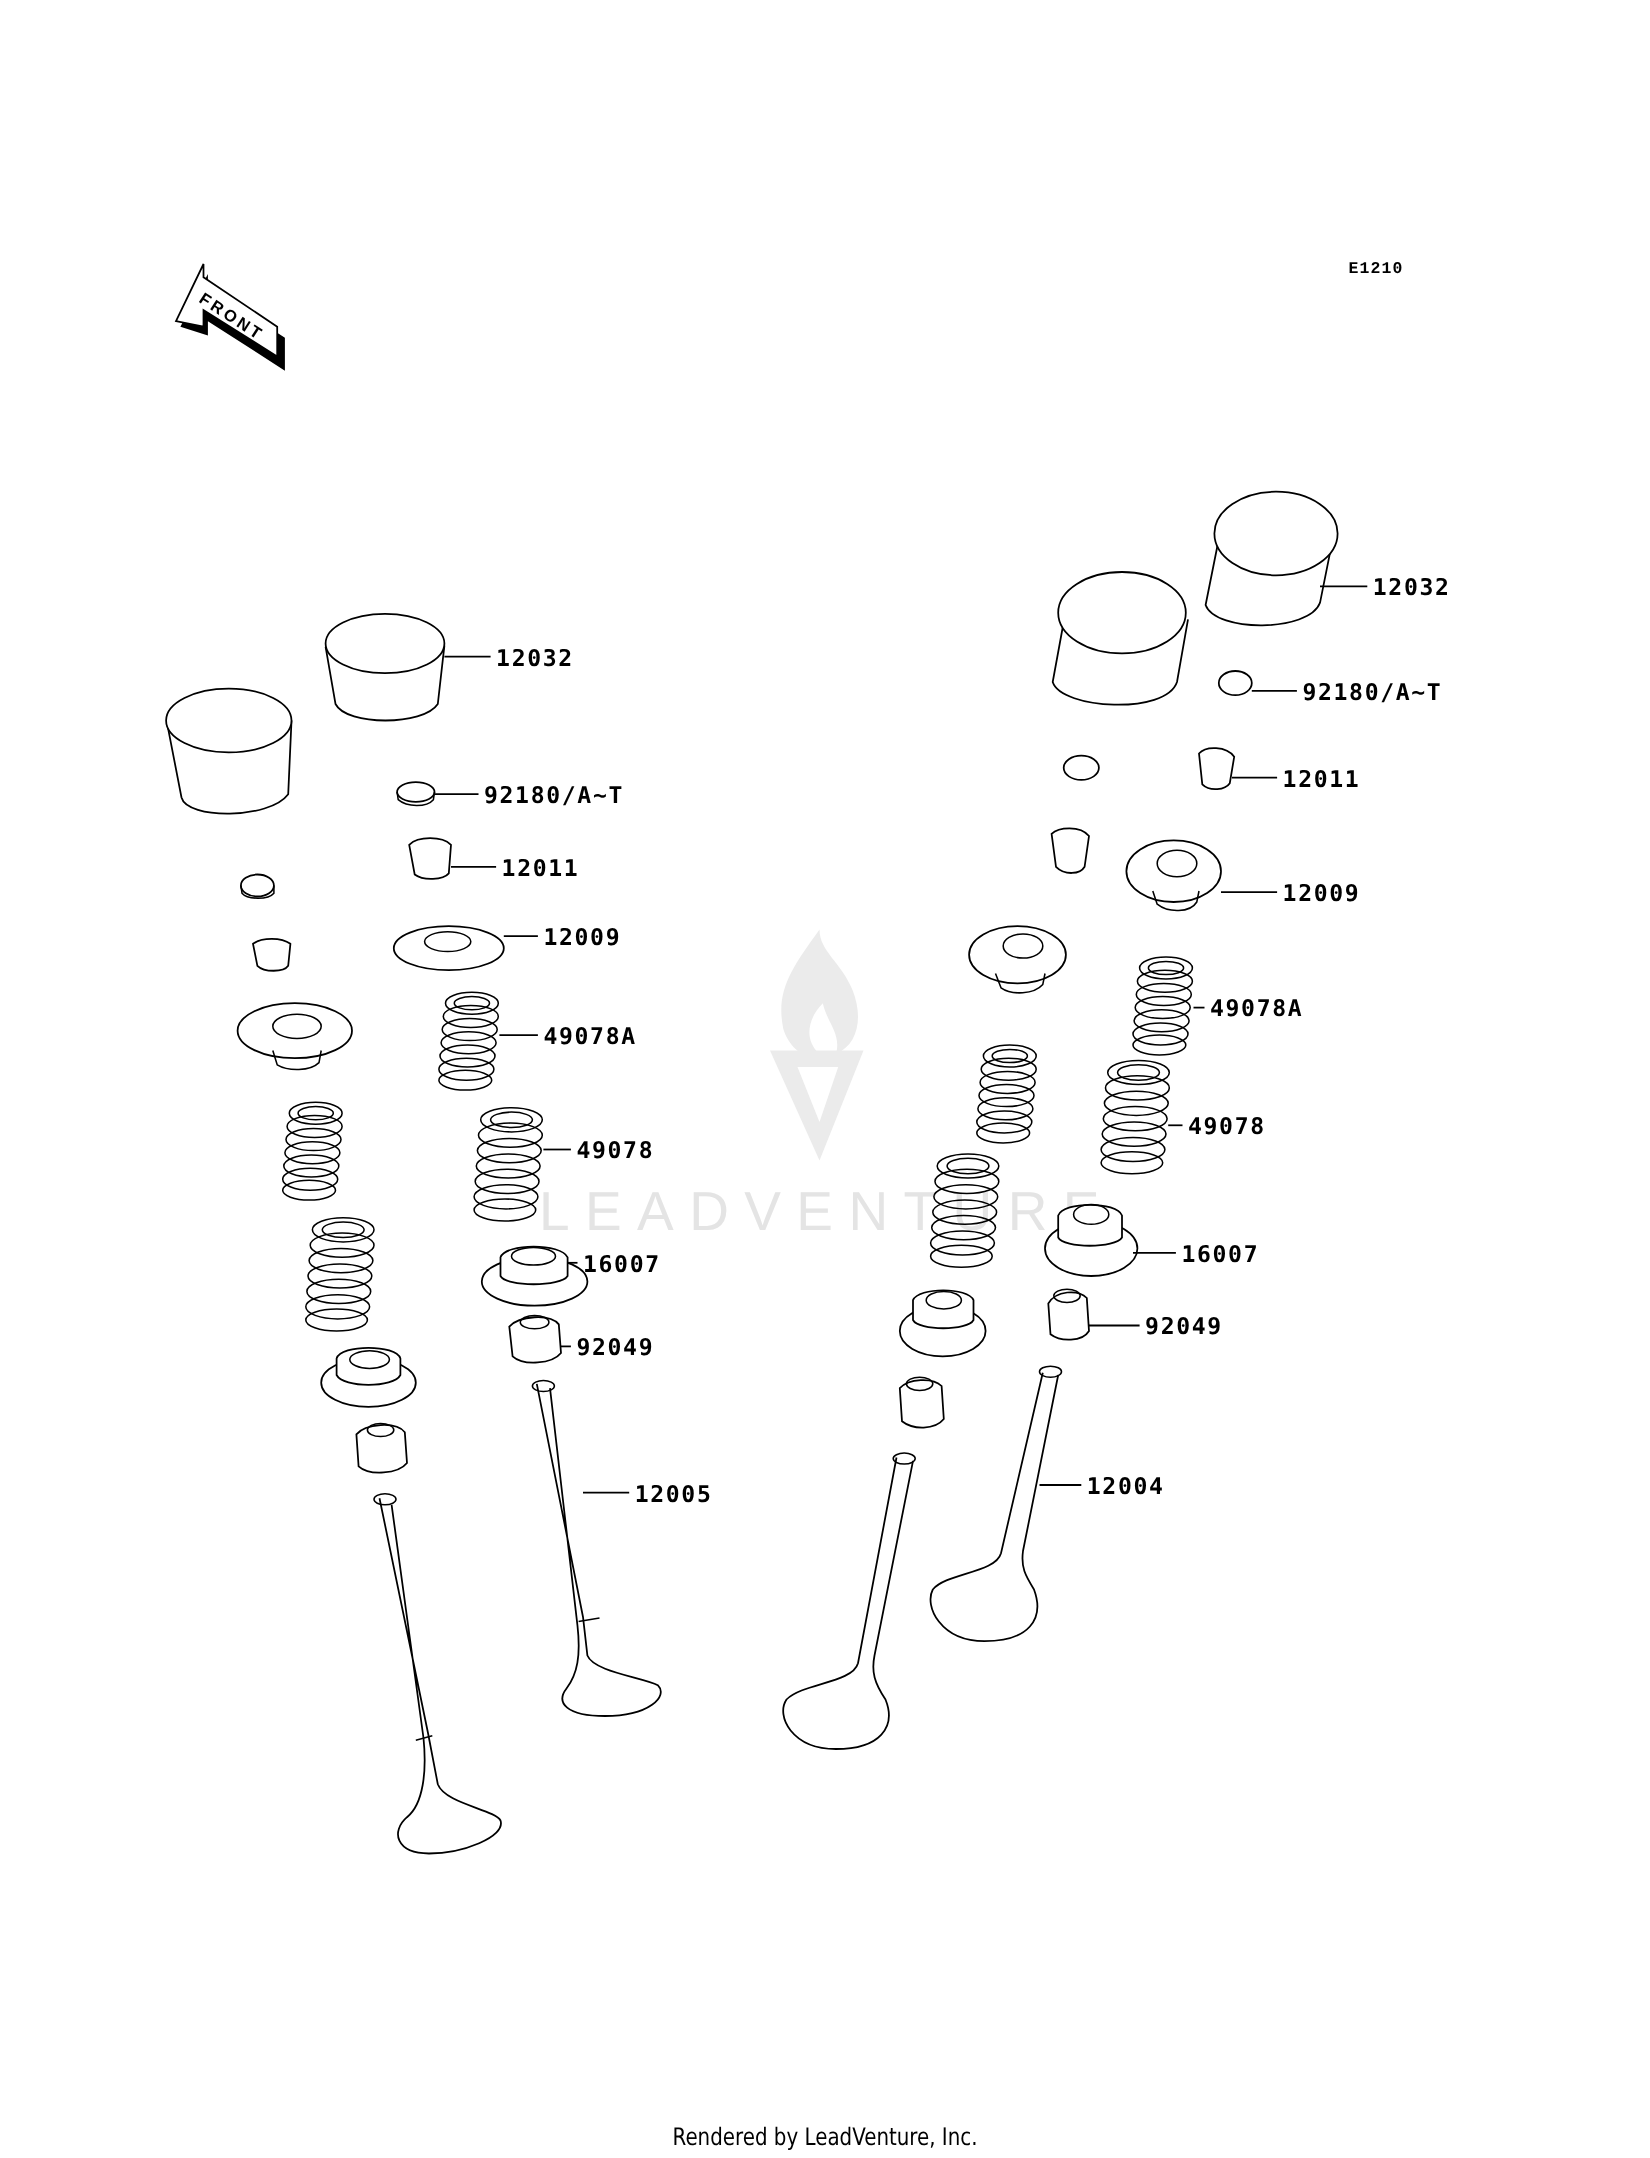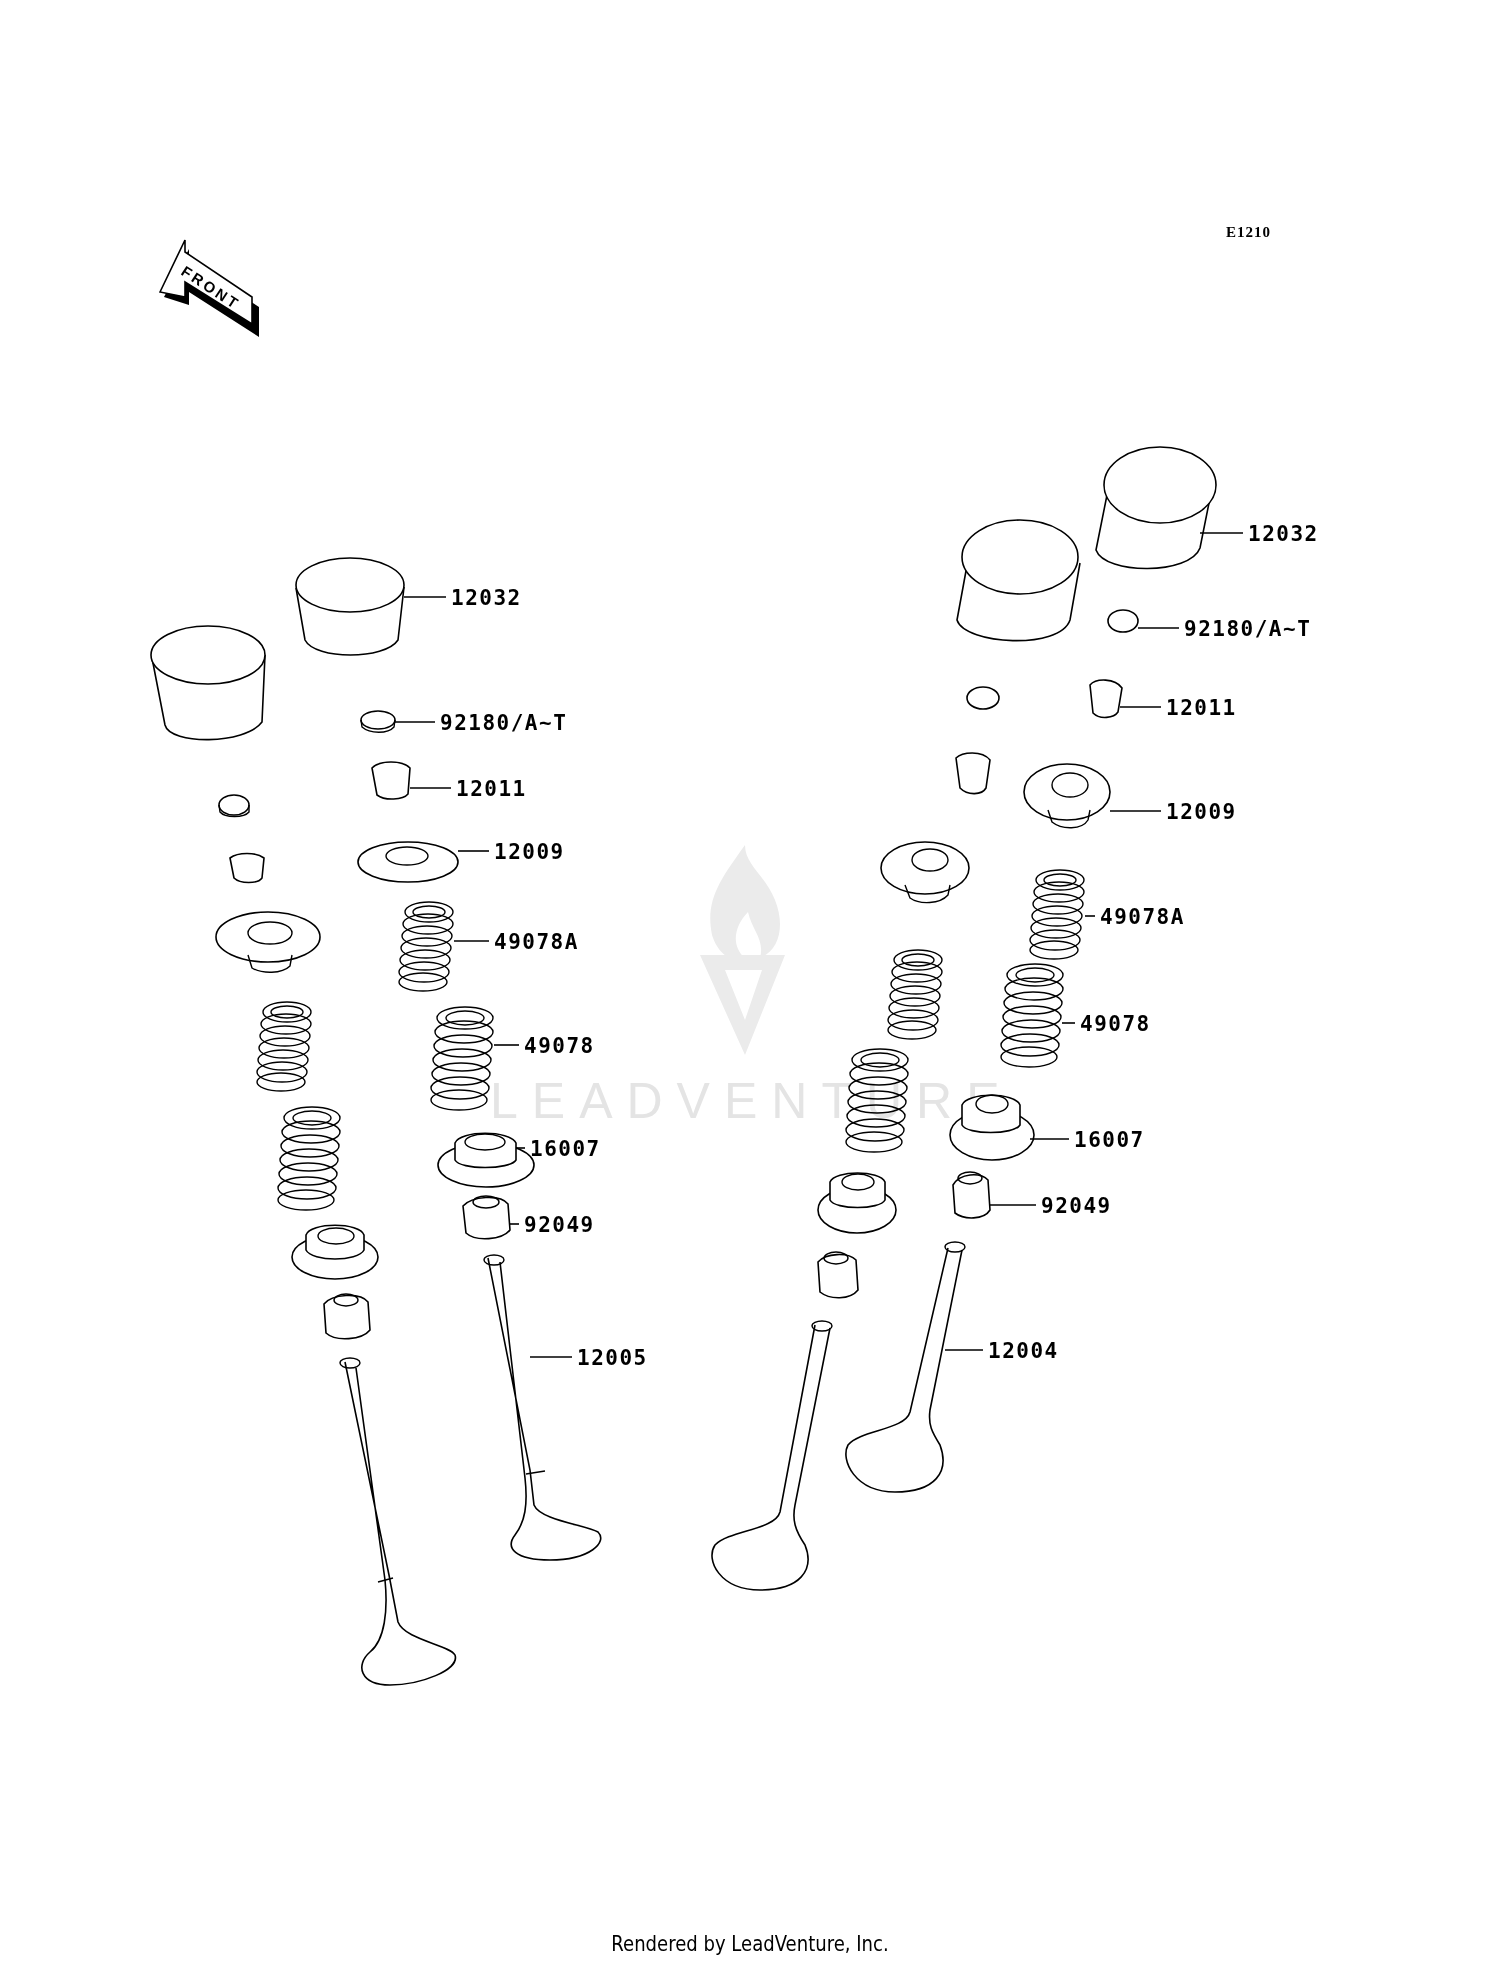--- a/index.html
+++ b/index.html
@@ -2,21 +2,21 @@
 <html><head>
 <meta charset="utf-8">
 <style>
   html,body{margin:0;padding:0;background:#fff;}
   body{width:1500px;height:1962px;position:relative;overflow:hidden;font-family:"DejaVu Sans",sans-serif;}
   #diagram{position:absolute;left:0;top:0;}
   .part{fill:#fff;stroke:#000;stroke-width:1.6;}
   .thin{fill:none;stroke:#000;stroke-width:1.4;}
   .leader{stroke:#000;stroke-width:1.6;}
   .lbl{font-family:"DejaVu Sans Mono","Liberation Mono",monospace;font-weight:bold;font-size:21px;fill:#000;letter-spacing:1.5px;}
-  .code{position:absolute;left:1226px;top:224px;font-family:Liberation Serif, serif;font-weight:bold;font-size:15px;letter-spacing:1px;}
+  .code{position:absolute;left:1226px;top:236px;font-family:Liberation Mono, monospace;font-weight:bold;font-size:15px;letter-spacing:1px;}
   .footer{position:absolute;left:0;width:1500px;top:1931px;text-align:center;font-family:"DejaVu Sans",sans-serif;font-size:22px;color:#000;transform:scaleX(0.82);}
   .wm-text{font-family:"Liberation Sans",sans-serif;font-size:50px;fill:#e4e4e4;letter-spacing:14px;}
 </style>
 </head>
 <body>
 
 <div class="code">E1210</div>
 
 <svg id="diagram" width="1500" height="1962" viewBox="0 0 1500 1962" xmlns="http://www.w3.org/2000/svg">
   <defs>

